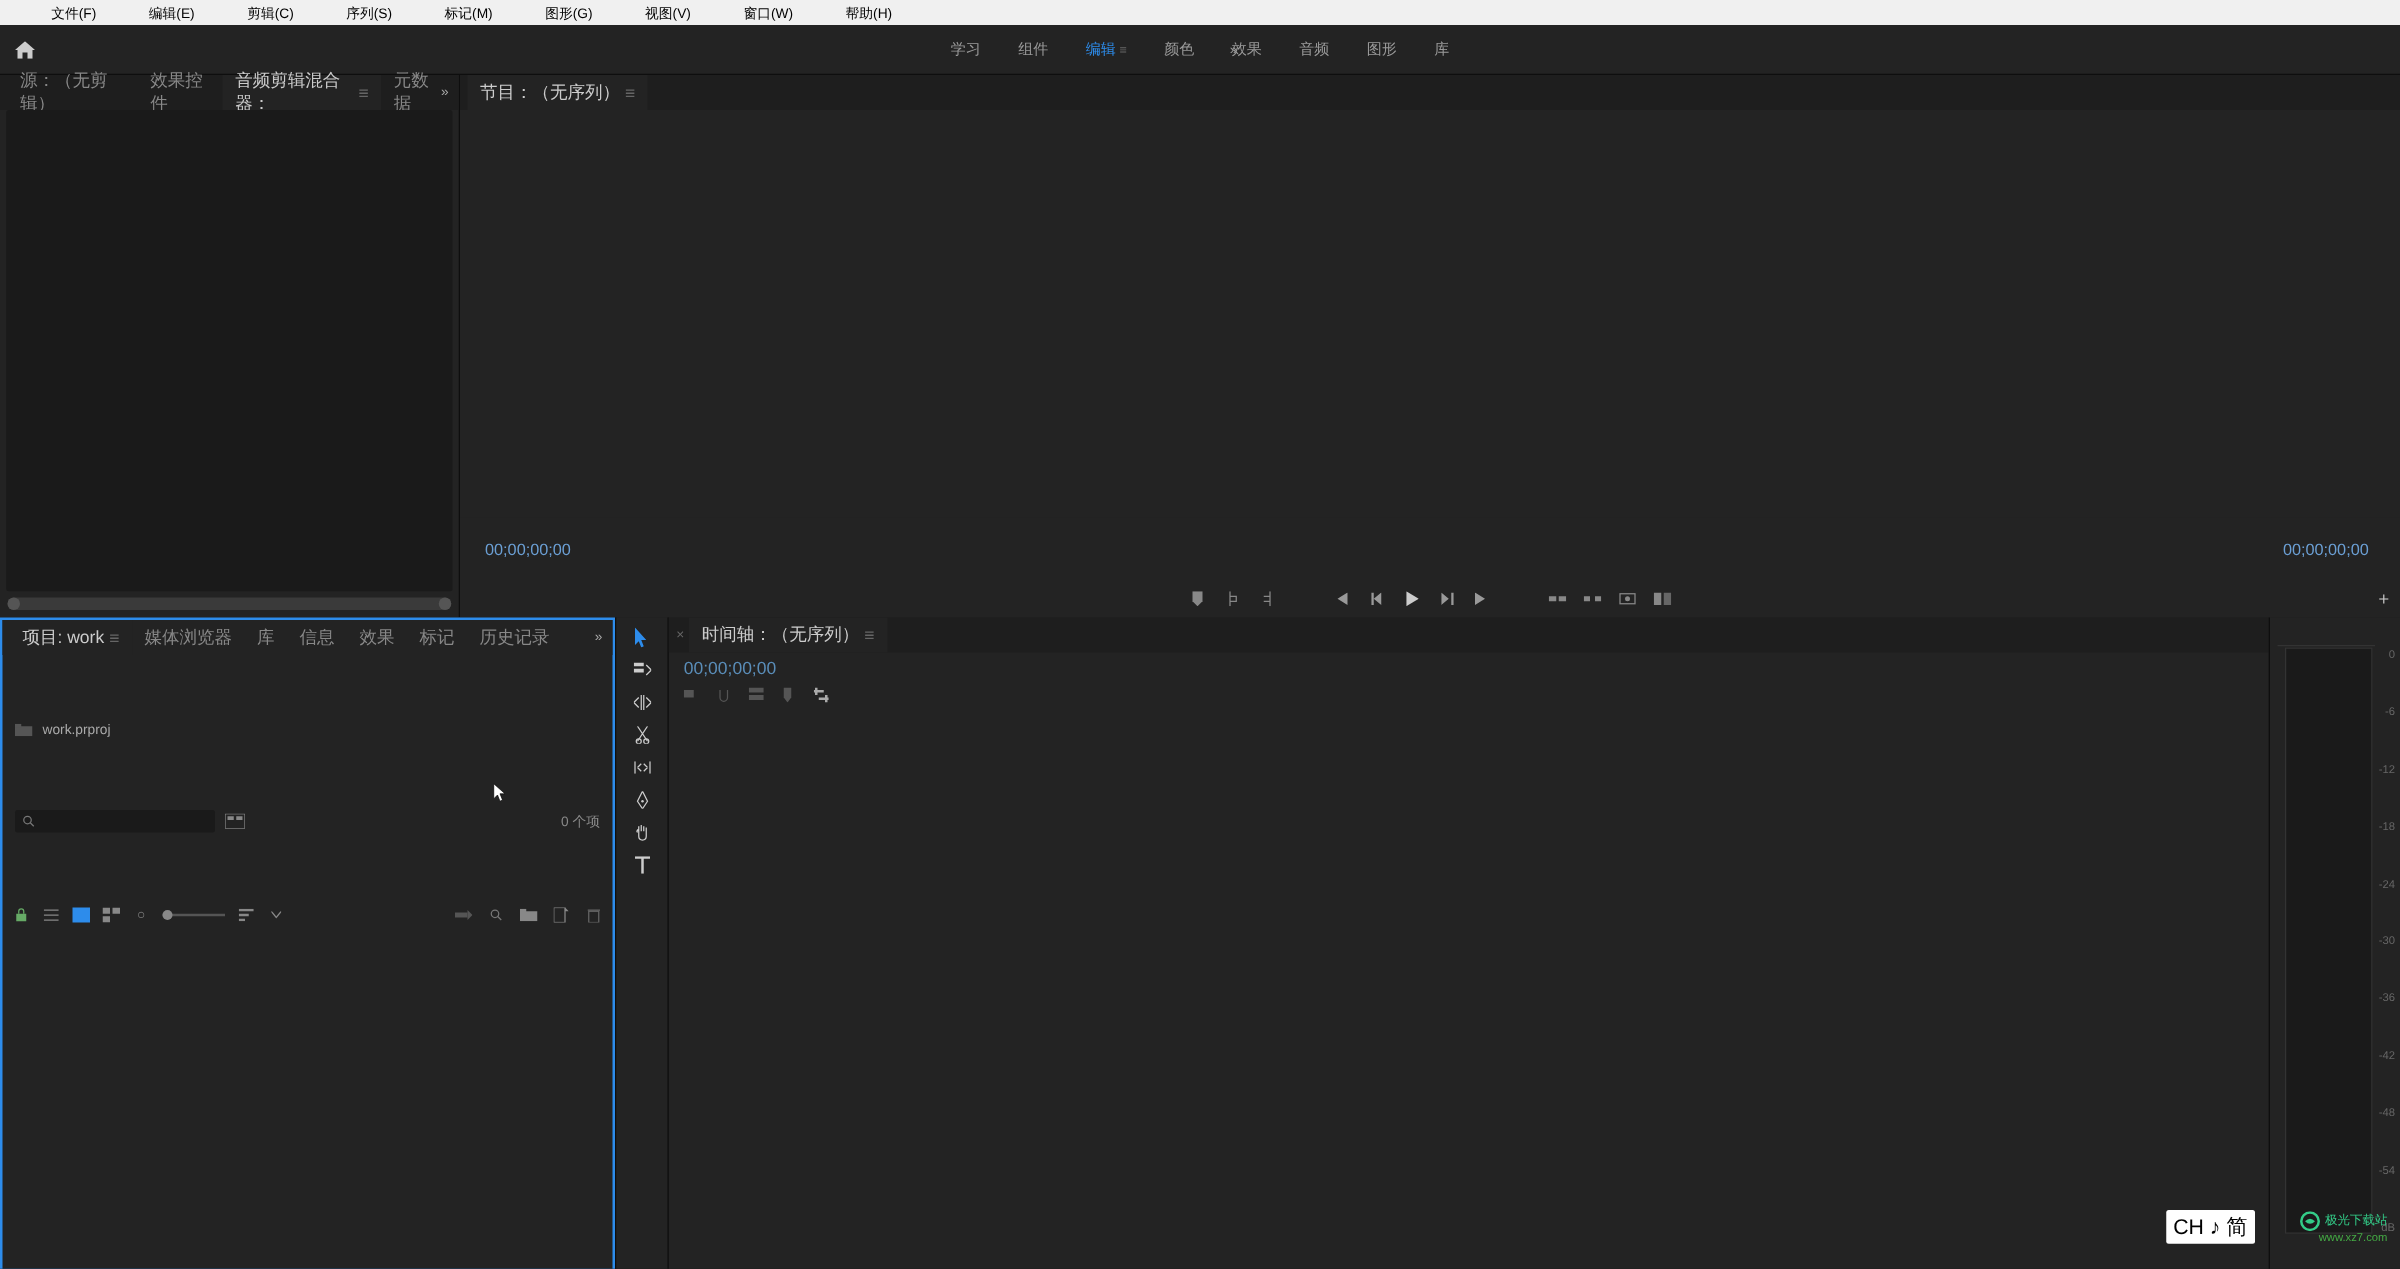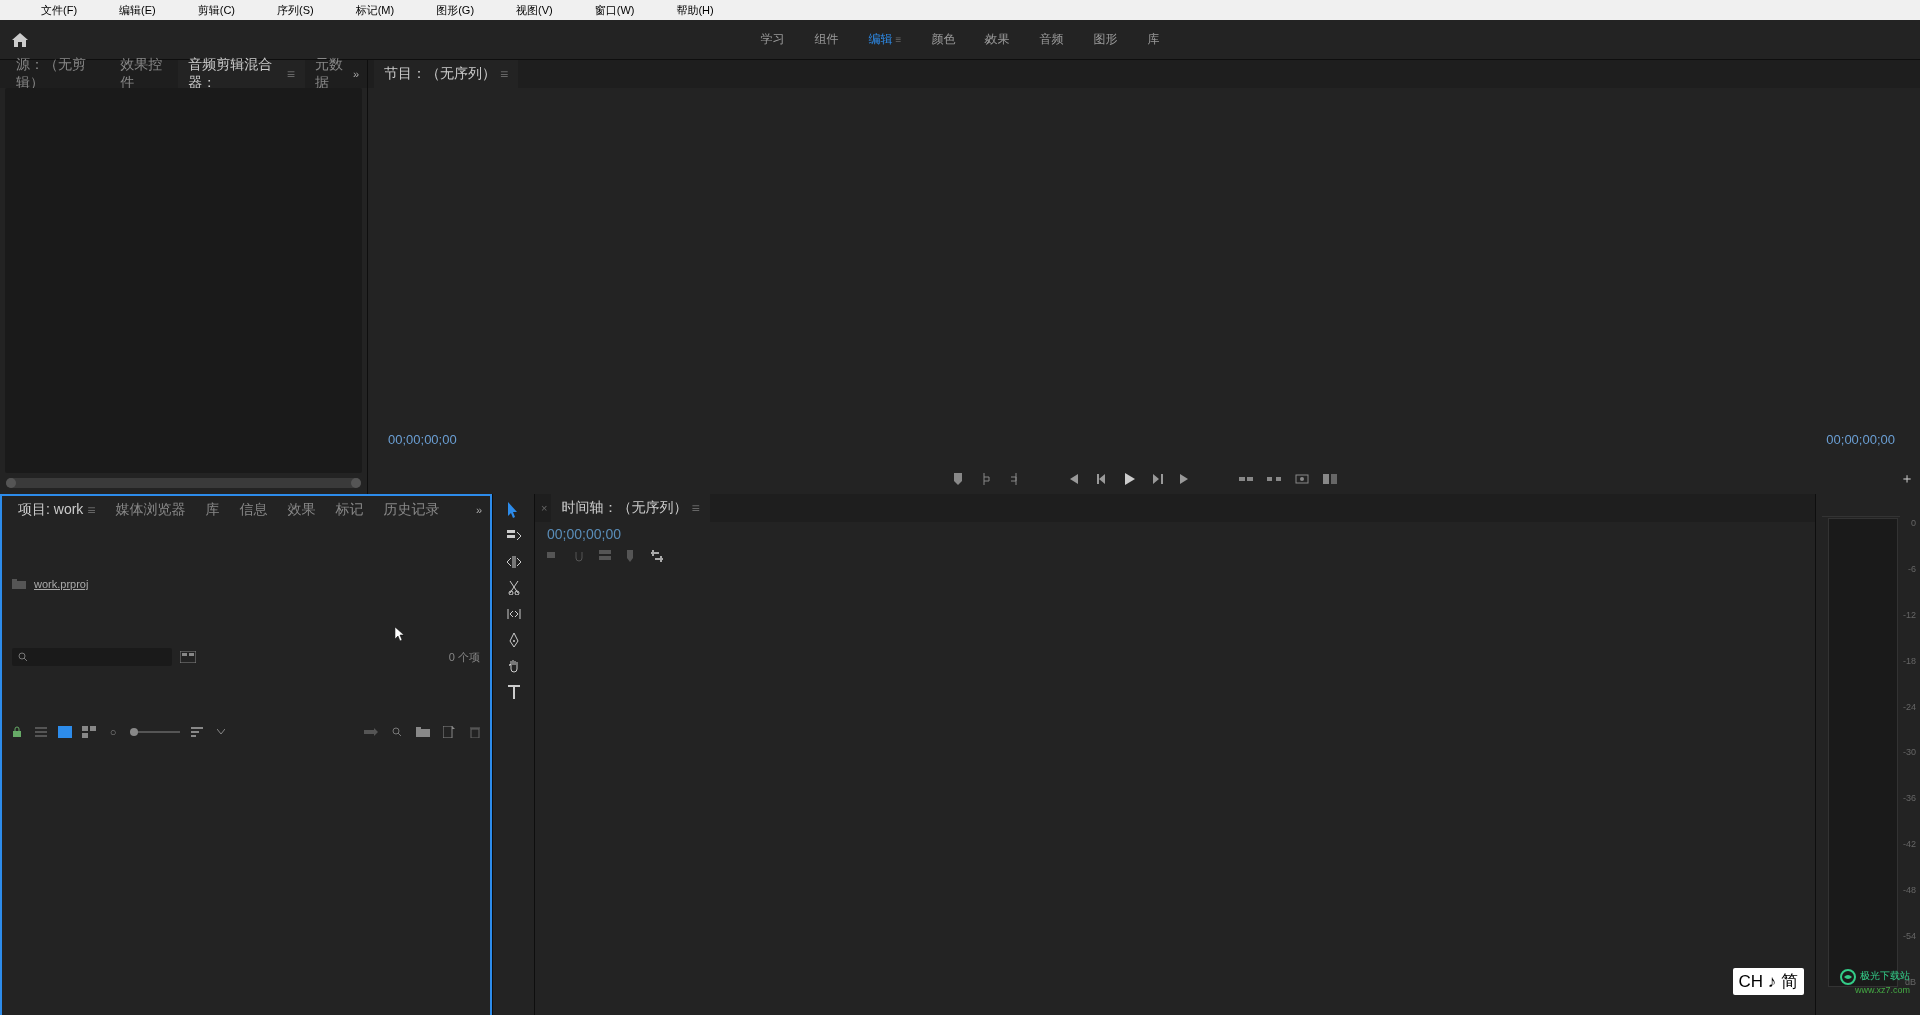--- a/index.html
+++ b/index.html
@@ -42,21 +42,21 @@
 .scrub-bar { height: 10px; background: #3a3a3a; margin: 0 6px; border-radius: 5px; position: relative; }
 .scrub-end { position: absolute; width: 10px; height: 10px; background: #555; border-radius: 50%; top: 0; }
 
 
 .bottom-row { display: flex; height: 523px; }
 .project-panel { width: 492px; border: 2px solid #2d8ceb; background: #232323; display: flex; flex-direction: column; gap: 48px; }
 .tools-panel { width: 42px; background: #232323; border-left: 1px solid #0e0e0e; display: flex; flex-direction: column; align-items: center; padding-top: 6px; gap: 6px; }
 .timeline-panel { flex: 1; background: #232323; border-left: 1px solid #0e0e0e; display: flex; flex-direction: column; }
 .audio-meter { width: 105px; background: #232323; border-left: 1px solid #0e0e0e; position: relative; }
 
-.project-header { padding: 6px 10px; display: flex; align-items: center; gap: 8px; color: #aaa; text-decoration: underline; }
+.project-header { padding: 6px 10px; display: flex; align-items: center; gap: 8px; color: #aaa; }
 .project-search { padding: 4px 10px; display: flex; align-items: center; gap: 8px; }
 .search-box { flex: 0 0 160px; height: 18px; background: #1a1a1a; border-radius: 2px; display: flex; align-items: center; padding: 0 6px; color: #666; }
 .item-count { margin-left: auto; color: #888; }
 .project-body { flex: 1; display: flex; align-items: center; justify-content: center; color: #888; position: relative; }
 .project-footer { height: 28px; display: flex; align-items: center; padding: 0 8px; gap: 10px; }
 .pf-icon { width: 14px; height: 14px; display: flex; align-items: center; justify-content: center; color: #888; }
 .pf-right { margin-left: auto; display: flex; gap: 12px; }
 .slider { width: 50px; height: 2px; background: #555; position: relative; }
 .slider::before { content: ''; position: absolute; left: 0; top: -3px; width: 8px; height: 8px; background: #888; border-radius: 50%; }
 

